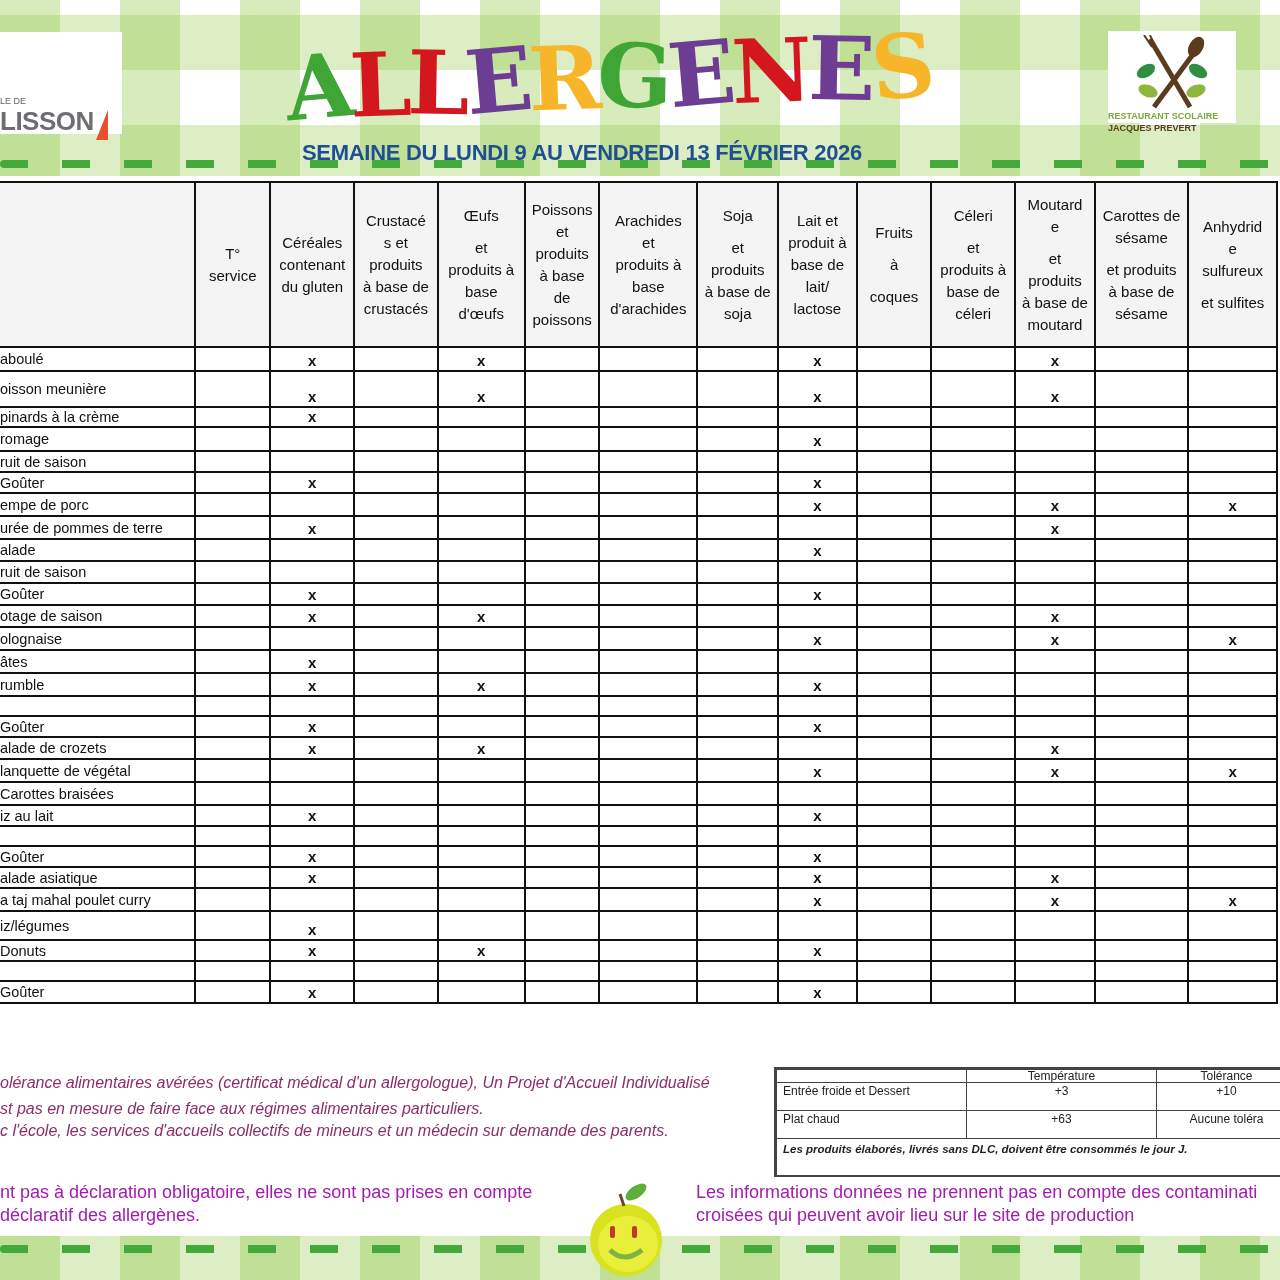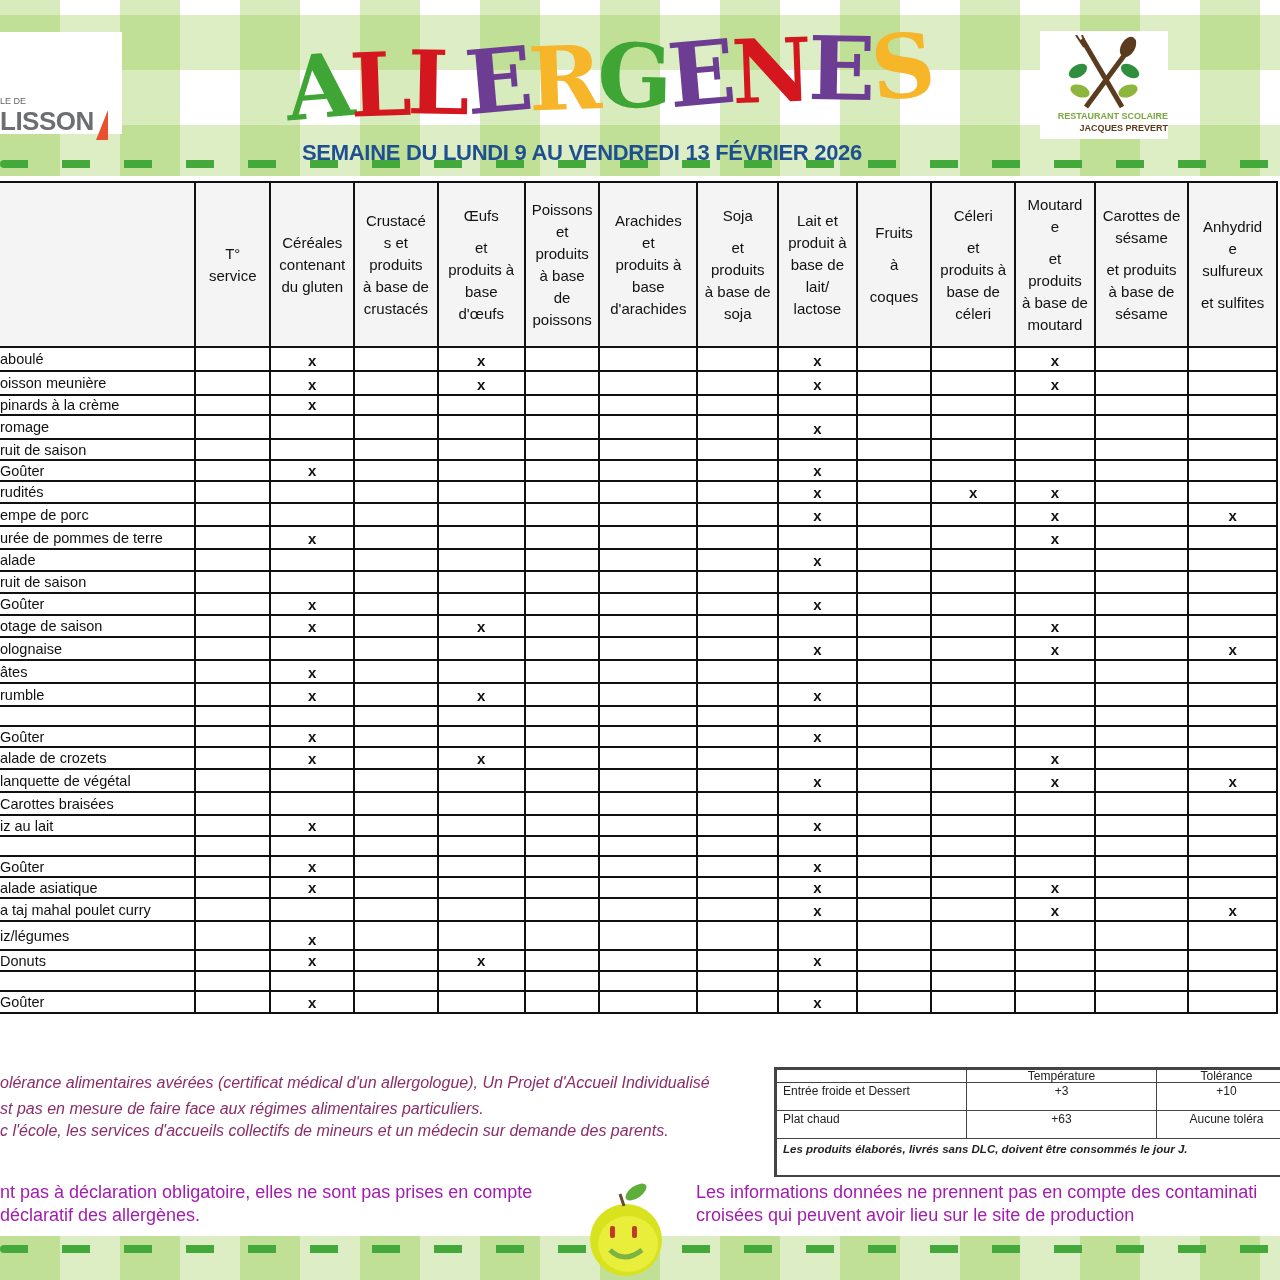--- a/index.html
+++ b/index.html
@@ -27,22 +27,22 @@
   }
   .logo-left {
     position: absolute; left: 0; top: 32px; width: 122px; height: 102px;
     background: #fff; z-index: 3;
   }
   .logo-left .small { position: absolute; left: 0; top: 64px; font-size: 9px; color: #666; }
   .logo-left .big { position: absolute; left: 0; top: 74px; font-size: 26px; font-weight: bold; color: #6d6e71; letter-spacing: -0.5px; }
   .logo-left .tri { position: absolute; left: 84px; top: 78px; width: 0; height: 0;
     border-left: 12px solid transparent; border-right: 12px solid #e8502f; border-top: 30px solid transparent; }
   .logo-right {
-    position: absolute; left: 1040px; top: 31px; width: 128px; height: 108px;
-    background: #fff; z-index: 3; text-align: right;
+    position: absolute; left: 1108px; top: 31px; width: 128px; height: 92px;
+    background: #fff; z-index: 3; text-align: left;
   }
   .logo-right svg { position: absolute; left: 20px; top: 4px; }
   .logo-right .l1 { position: absolute; left: 0; width: 128px; top: 80px; font-size: 9px; color: #7aa83c; font-weight: bold; }
   .logo-right .l2 { position: absolute; left: 0; width: 128px; top: 92px; font-size: 9px; color: #5b3b1e; font-weight: bold; }
   .title {
     position: absolute; left: 284px; top: 44px; z-index: 3;
     font-family: "DejaVu Serif", serif; font-weight: bold; font-size: 88px; line-height: 1;
     letter-spacing: -4px; white-space: nowrap;
     transform: rotate(-2deg); transform-origin: left top;
   }
@@ -247,21 +247,21 @@
         <td class="mark"></td>
         <td class="mark"></td>
         <td class="mark"></td>
         <td class="mark"><span>x</span></td>
         <td class="mark"></td>
         <td class="mark"></td>
         <td class="mark"><span>x</span></td>
         <td class="mark"></td>
         <td class="mark"></td>
       </tr>
-      <tr style="height: 24px;">
+      <tr style="height: 36px;">
         <td class="dish">oisson meunière</td>
         <td class="mark"></td>
         <td class="mark"><span>x</span></td>
         <td class="mark"></td>
         <td class="mark"><span>x</span></td>
         <td class="mark"></td>
         <td class="mark"></td>
         <td class="mark"></td>
         <td class="mark"><span>x</span></td>
         <td class="mark"></td>
@@ -324,36 +324,20 @@
         <td class="mark"><span>x</span></td>
         <td class="mark"></td>
         <td class="mark"></td>
         <td class="mark"></td>
         <td class="mark"></td>
         <td class="mark"></td>
         <td class="mark"><span>x</span></td>
         <td class="mark"></td>
         <td class="mark"></td>
         <td class="mark"></td>
-        <td class="mark"></td>
-        <td class="mark"></td>
-      </tr>
-      <tr style="height: 22px;">
-        <td class="dish">rudités</td>
-        <td class="mark"></td>
-        <td class="mark"></td>
-        <td class="mark"></td>
-        <td class="mark"></td>
-        <td class="mark"></td>
-        <td class="mark"></td>
-        <td class="mark"></td>
-        <td class="mark"><span>x</span></td>
-        <td class="mark"></td>
-        <td class="mark"><span>x</span></td>
-        <td class="mark"><span>x</span></td>
         <td class="mark"></td>
         <td class="mark"></td>
       </tr>
       <tr style="height: 23px;">
         <td class="dish">empe de porc</td>
         <td class="mark"></td>
         <td class="mark"></td>
         <td class="mark"></td>
         <td class="mark"></td>
         <td class="mark"></td>

